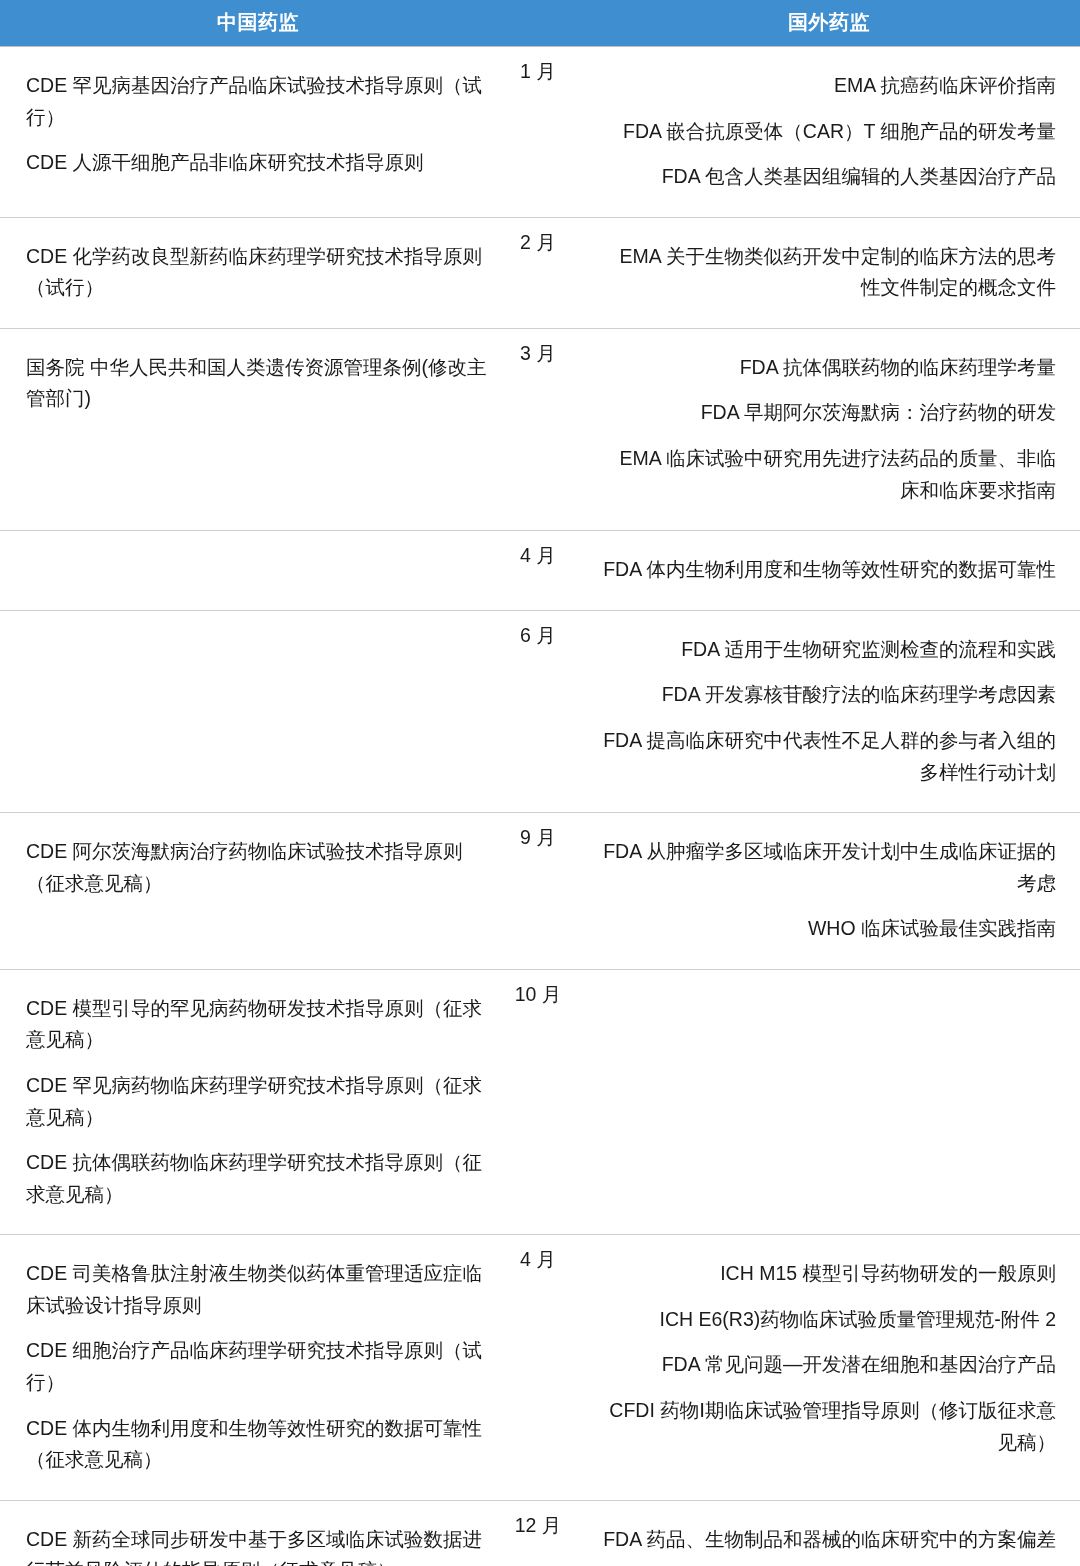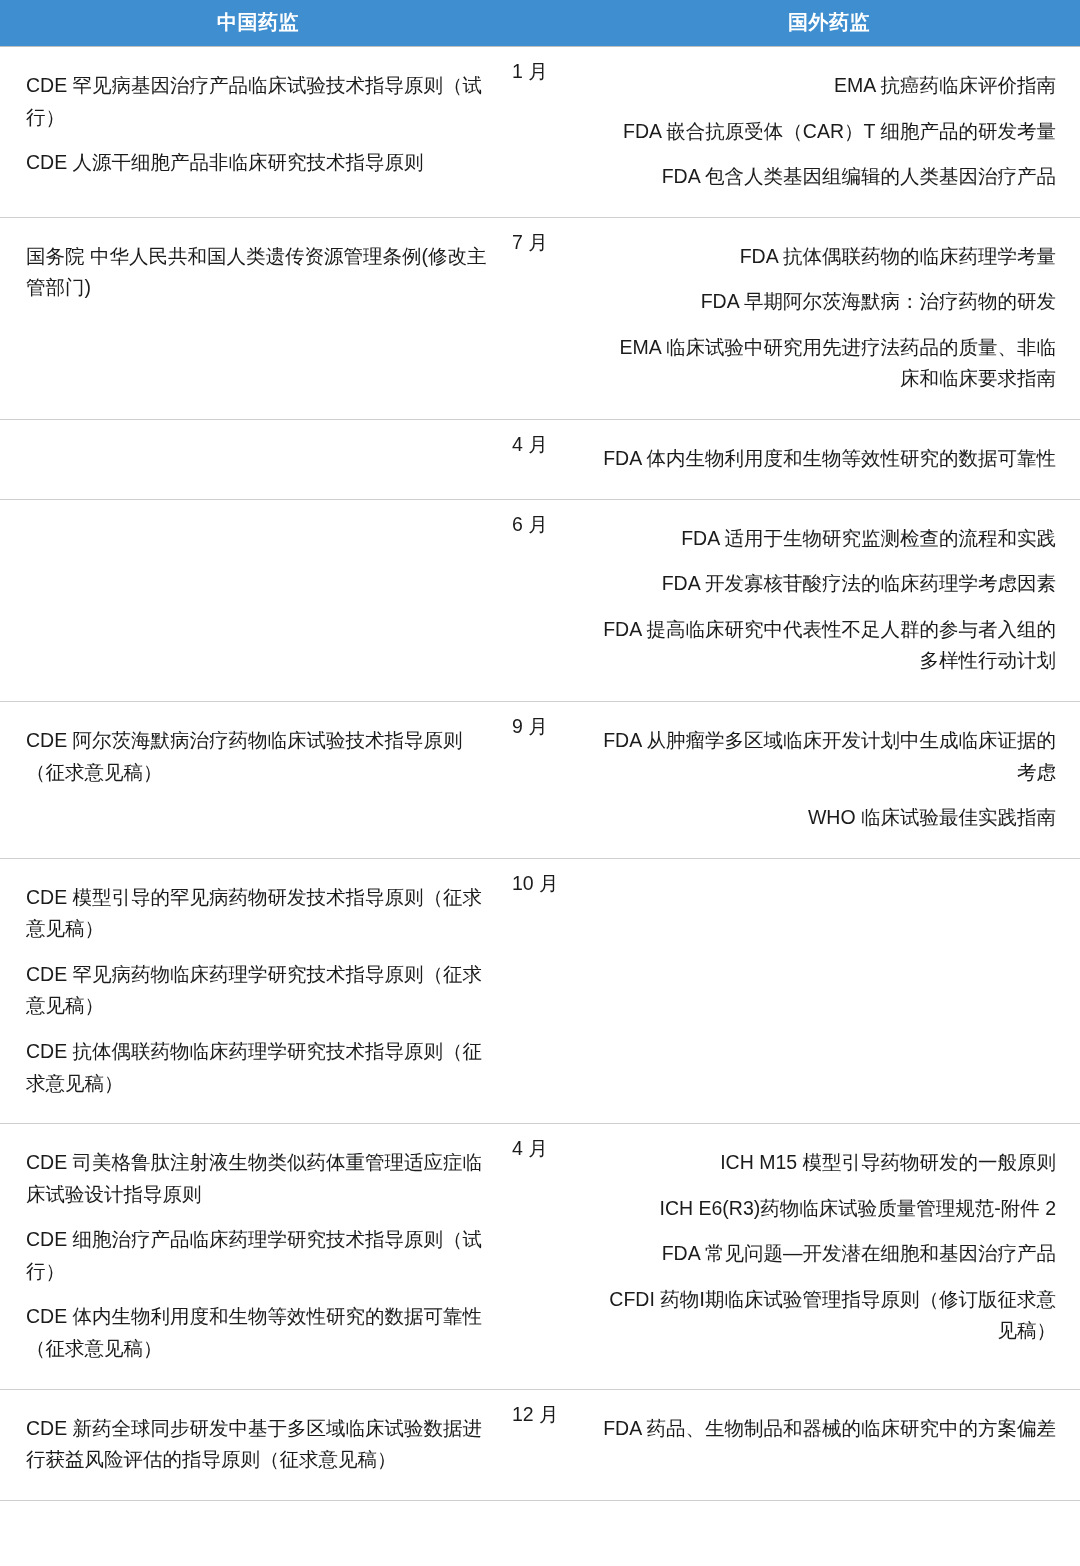--- a/index.html
+++ b/index.html
@@ -49,21 +49,21 @@
     line-height: 1.62;
     padding: 9px 10px 10px 10px;
     color: #1b1b1b;
   }
   tbody tr:first-child td { border-top: 1px solid #bfbfbf; }
   td.cn-cell {
     padding-left: 12px;
     padding-right: 6px;
   }
   td.month-cell {
-    text-align: left;
+    text-align: center;
     padding-right: 10px;
     padding-left: 0;
     white-space: nowrap;
     color: #1b1b1b;
   }
   td.abroad-cell {
     padding-left: 14px;
     padding-right: 10px;
     text-align: right;
   }
@@ -101,23 +101,32 @@
           </td>
           <td class="month-cell">1 月</td>
           <td class="abroad-cell">
             <p class="entry">EMA 抗癌药临床评价指南</p>
             <p class="entry">FDA 嵌合抗原受体（CAR）T 细胞产品的研发考量</p>
             <p class="entry">FDA 包含人类基因组编辑的人类基因治疗产品</p>
           </td>
         </tr>
         <tr>
           <td class="cn-cell">
+            <p class="entry">CDE 化学药改良型新药临床药理学研究技术指导原则（试行）</p>
+          </td>
+          <td class="month-cell">2 月</td>
+          <td class="abroad-cell">
+            <p class="entry">EMA 关于生物类似药开发中定制的临床方法的思考性文件制定的概念文件</p>
+          </td>
+        </tr>
+        <tr>
+          <td class="cn-cell">
             <p class="entry">国务院 中华人民共和国人类遗传资源管理条例(修改主管部门)</p>
           </td>
-          <td class="month-cell">7 月</td>
+          <td class="month-cell">3 月</td>
           <td class="abroad-cell">
             <p class="entry">FDA 抗体偶联药物的临床药理学考量</p>
             <p class="entry">FDA 早期阿尔茨海默病：治疗药物的研发</p>
             <p class="entry">EMA 临床试验中研究用先进疗法药品的质量、非临床和临床要求指南</p>
           </td>
         </tr>
         <tr>
           <td class="cn-cell"></td>
           <td class="month-cell">4 月</td>
           <td class="abroad-cell">

